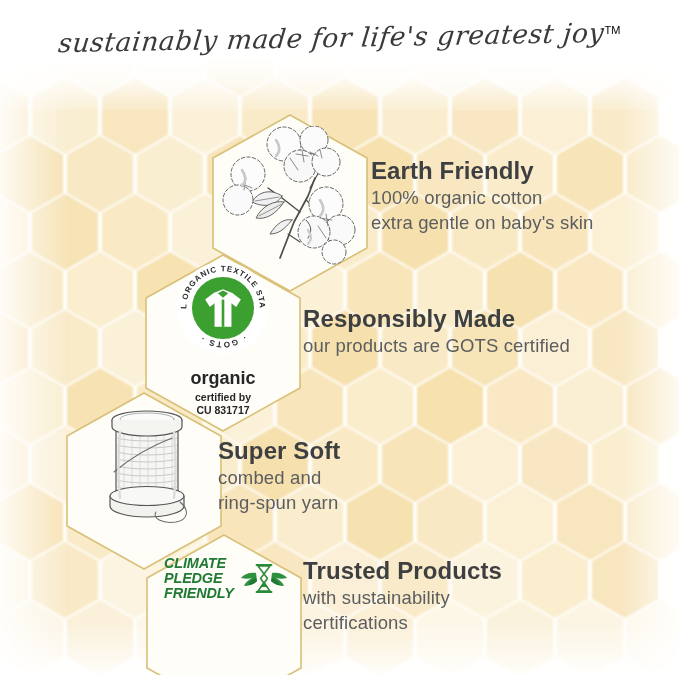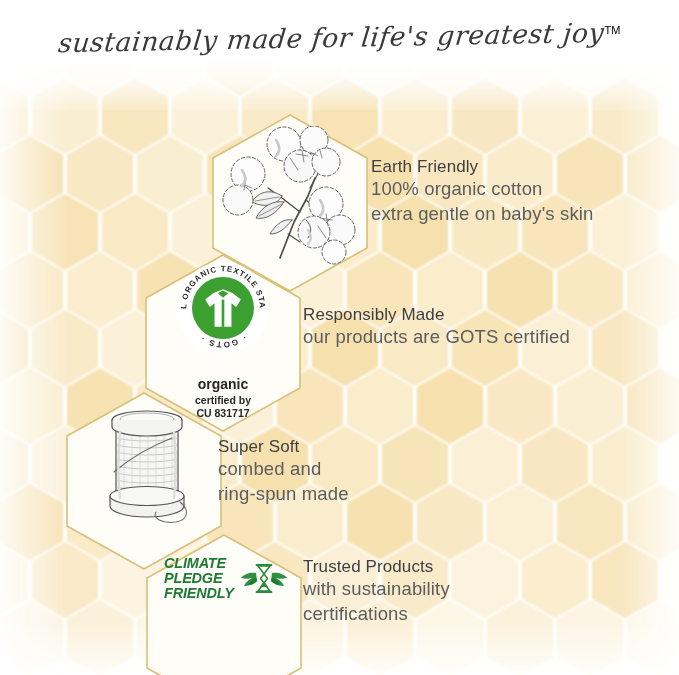--- a/index.html
+++ b/index.html
@@ -86,45 +86,45 @@
     z-index: 4;
   }
   .hexframe svg { display: block; }
 
   .ftext {
     position: absolute;
     z-index: 6;
   }
   .ftitle {
     font-family: "Liberation Sans", sans-serif;
-    font-weight: normal;
-    font-size: 17px;
+    font-weight: bold;
+    font-size: 24px;
     color: #3e3f41;
     letter-spacing: 0.1px;
     line-height: 1.25;
     white-space: nowrap;
   }
   .fline {
     font-family: Liberation Sans, sans-serif;
     font-weight: 400;
     font-size: 18.5px;
     color: #5b5d5f;
     letter-spacing: 0.15px;
     line-height: 1.35;
     white-space: nowrap;
   }
 
   
   .gots-wrap { position: absolute; z-index: 6; text-align: center; }
   .gots-organic {
     font-family: "Liberation Sans", sans-serif;
     font-weight: bold;
-    font-size: 14px;
+    font-size: 18px;
     color: #262626;
-    margin-top: 21px;
+    margin-top: 13px;
   }
   .gots-sub {
     font-family: "Liberation Sans", sans-serif;
     font-weight: bold;
     font-size: 10.5px;
     color: #262626;
     line-height: 1.22;
     margin-top: 2px;
   }
 
@@ -430,21 +430,21 @@
       <path d="M96 104 C106 112 104 122 92 124 C78 126 68 120 72 114" stroke="#6b6b6b" stroke-width="1.05"></path>
 
       <path d="M36 34 C34 58 34 82 36 100" stroke="#dcdcd8" stroke-width="2.4"></path>
       <path d="M90 34 C92 58 92 82 90 100" stroke="#dcdcd8" stroke-width="2.4"></path>
     </g>
   </svg>
 
   <div class="ftext" style="left:218px; top:436px;">
     <div class="ftitle">Super Soft</div>
     <div class="fline">combed and</div>
-    <div class="fline">ring-spun made</div>
+    <div class="fline">ring-spun yarn</div>
   </div>
 
   <div class="hexframe" style="left:144px; top:532px;">
     <svg width="160" height="182" viewBox="0 0 160 182">
       <polygon points="80,3 157,46 157,136 80,179 3,136 3,46" fill="#fffdf8" stroke="#d8c077" stroke-width="1.6" stroke-linejoin="round"></polygon>
     </svg>
   </div>
 
   <div class="cpf-wrap" style="left:164px; top:556px;">
     <div class="cpf-words">

